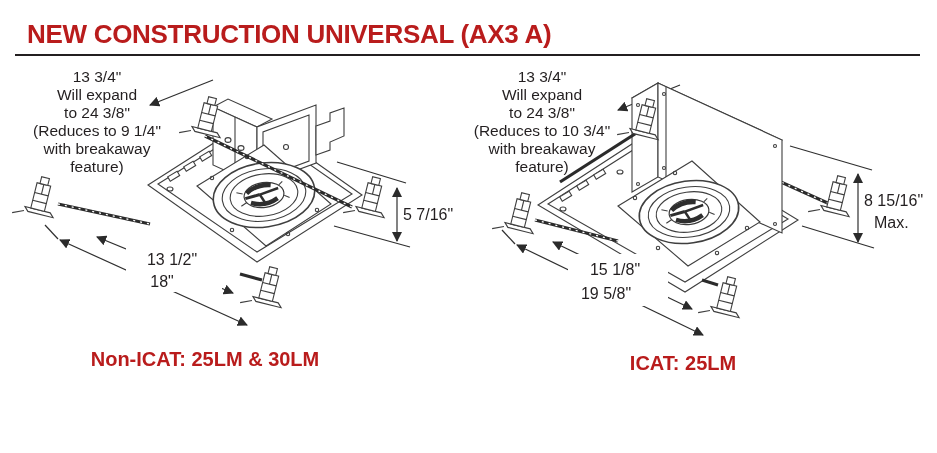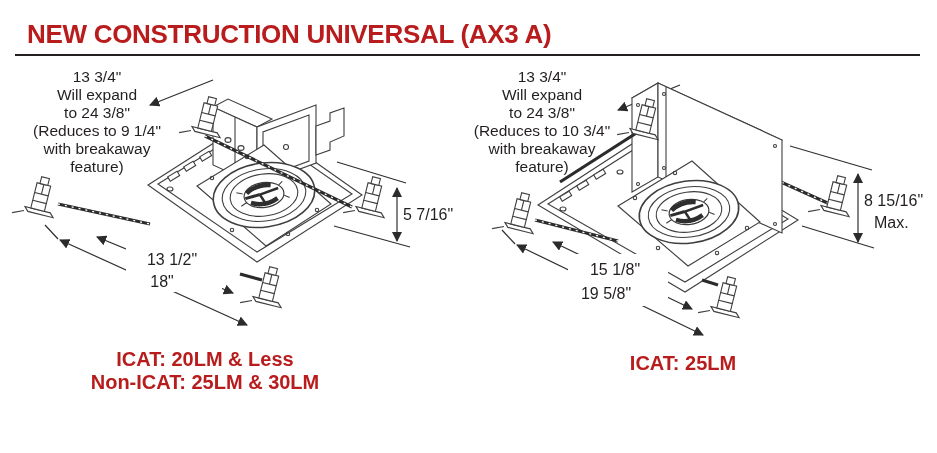--- a/index.html
+++ b/index.html
@@ -232,20 +232,19 @@
       <line x1="42" y1="172" x2="55" y2="186" class="dml"></line>
       <line x1="93" y1="184" x2="232" y2="251" class="dml" marker-start="url(#arr)" marker-end="url(#arr)"></line>
       <line x1="57" y1="187" x2="243" y2="277" class="dml" marker-start="url(#arr)" marker-end="url(#arr)"></line>
       <rect x="108" y="196" width="100" height="52" fill="#fff"></rect>
       <text class="dim" x="155" y="217" text-anchor="middle">15 1/8"</text>
       <text class="dim" x="146" y="241" text-anchor="middle">19 5/8"</text>
     </g>
   </svg>
 
   <div id="cap-left" class="caption">
-    <div>ICAT: 20LM &amp; Less</div>
     <div>Non-ICAT: 25LM &amp; 30LM</div>
   </div>
   <div id="cap-right" class="caption">
     <div>ICAT: 25LM</div>
   </div>
 
 </div>
 
 </body></html>

